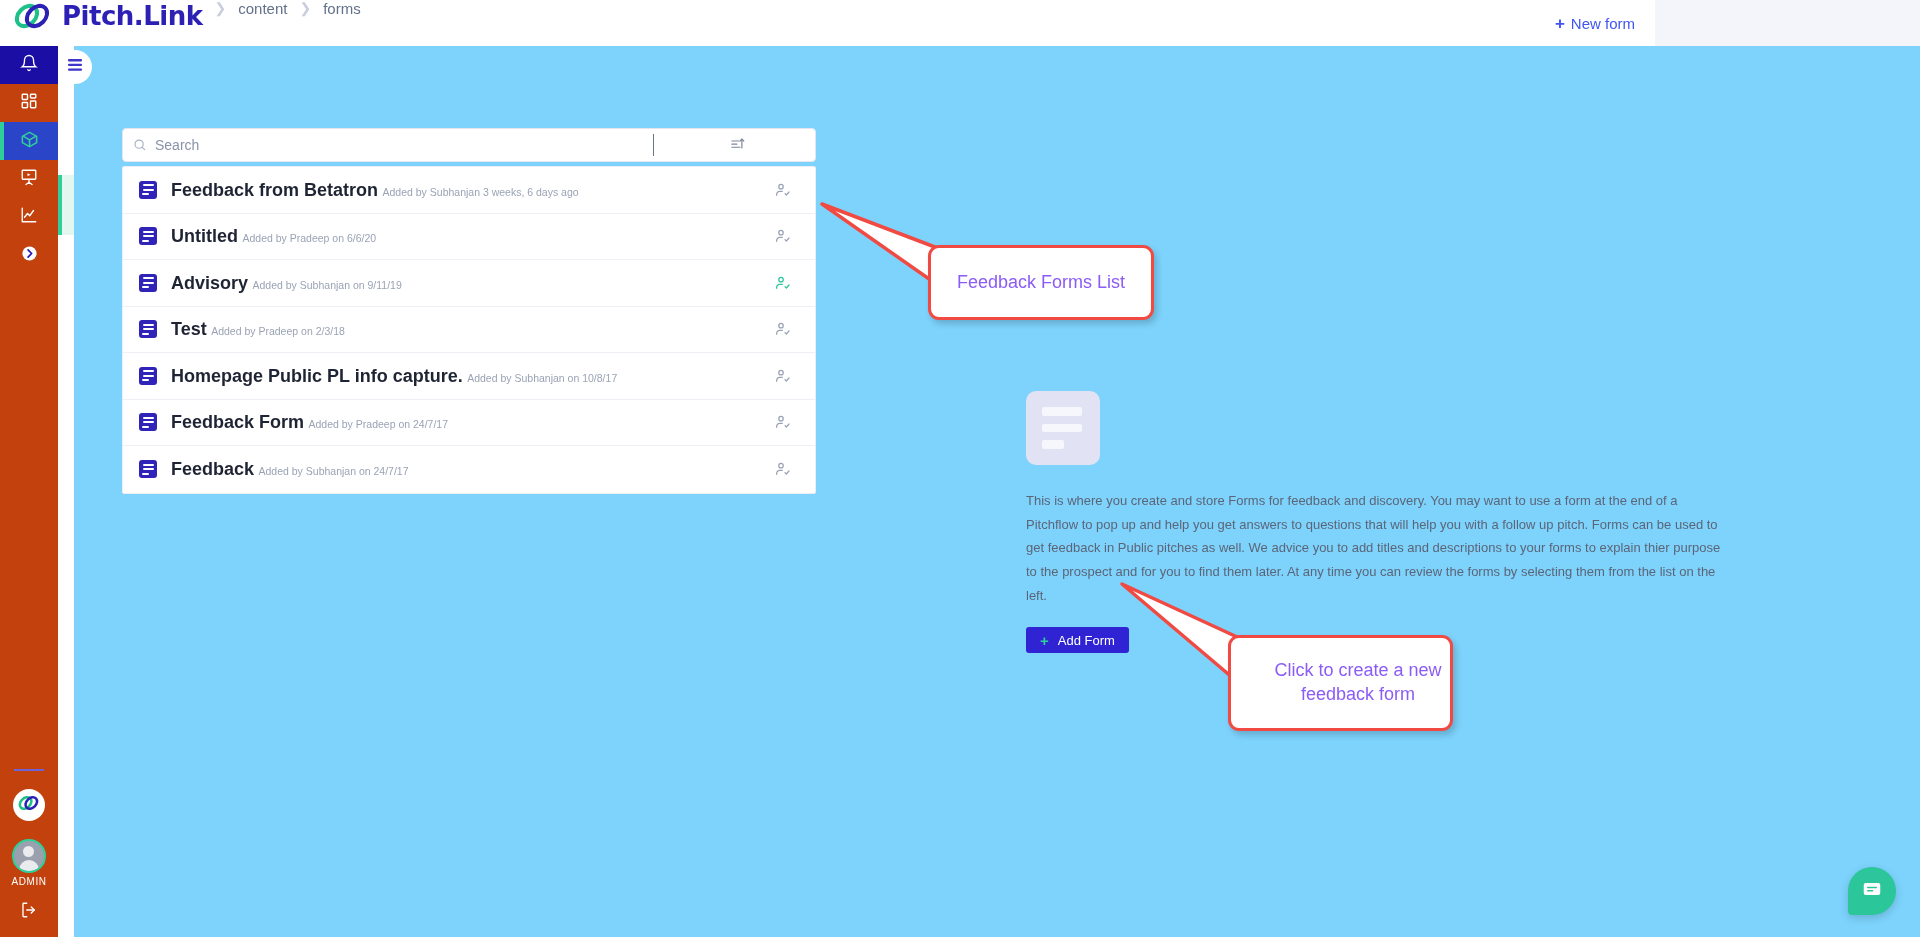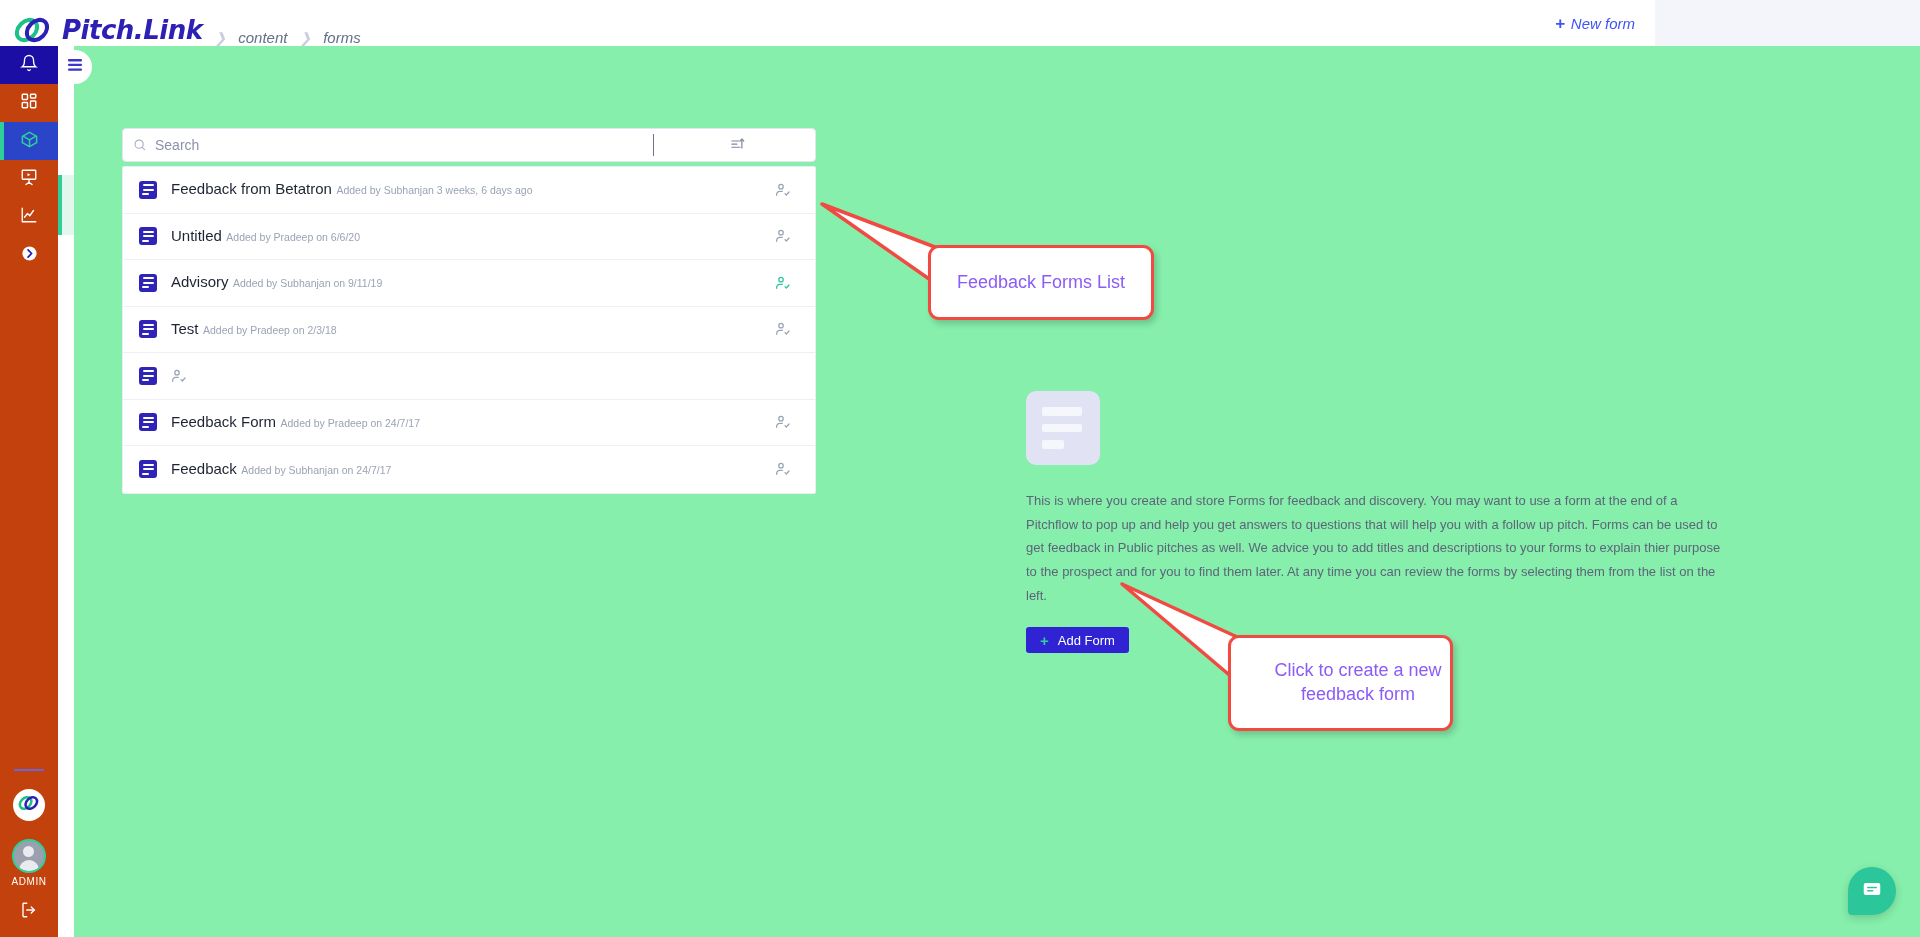--- a/index.html
+++ b/index.html
@@ -8,23 +8,22 @@
     font-family: "Liberation Sans", sans-serif;
     background: #f4f5fa;
     overflow: hidden;
   }
 
   
   .topbar {
     position: absolute; top: 0; left: 0;
     width: 1655px; height: 46px;
     background: #ffffff;
-    display: flex; align-items: flex-end;
+    display: flex; align-items: flex-start;
     z-index: 40;
-    font-style: italic;
   }
   .brand { display: flex; align-items: center; margin-left: 12px; }
   .brand-logo { width: 42px; height: 32px; margin-right: 8px; }
   .brand-name {
     font-size: 26px; font-weight: bold; letter-spacing: -0.5px;
     color: #2d21b5; font-family: "DejaVu Sans", sans-serif;
   }
   .crumb-sep { color: #c9cddd; font-size: 14px; margin: 0 12px; }
   .crumb {
     font-size: 15px; color: #62708a; font-weight: normal;
@@ -113,21 +112,21 @@
     width: 34px; height: 34px; border-radius: 50%;
     background: #ffffff;
     display: flex; align-items: center; justify-content: center;
     z-index: 35; cursor: pointer;
   }
 
   
   .canvas {
     position: absolute; left: 74px; top: 46px;
     width: 1846px; height: 891px;
-    background: #86efac;
+    background: #7dd3fc;
   }
 
   
   .listcol { position: absolute; left: 48px; top: 82px; width: 694px; }
   .searchbar {
     height: 34px; background: #ffffff;
     border: 1px solid #e3e6ef; border-radius: 4px;
     display: flex; align-items: center; position: relative;
   }
   .searchbar .mag { margin-left: 10px; margin-right: 8px; display:flex; }
@@ -159,22 +158,22 @@
     background: #2f23b8; flex: 0 0 auto; margin-right: 14px;
     display: flex; flex-direction: column; justify-content: center;
     align-items: center; gap: 2.5px; padding: 3px;
   }
   .row-doc-icon i { display:block; height: 2px; background: #ffffff; border-radius:1px; }
   .row-doc-icon i:nth-child(1){ width: 11px; }
   .row-doc-icon i:nth-child(2){ width: 11px; }
   .row-doc-icon i:nth-child(3){ width: 7px; align-self: flex-start; }
   .row-text { flex: 1 1 auto; min-width: 0; }
   .row-title {
-    font-size: 15px; color: #1e2433; line-height: 1.25;
-    white-space: nowrap; overflow: hidden; text-overflow: ellipsis;
+    font-size: 18px; color: #1e2433; line-height: 1.25;
+    white-space: nowrap; overflow: hidden; text-overflow: ellipsis; font-weight: bold;
   }
   .row-sub {
     font-size: 10.5px; color: #9aa3b5; margin-top: 6px;
     white-space: nowrap; overflow: hidden; text-overflow: ellipsis;
   }
   .row-status { flex: 0 0 auto; margin-right: 10px; display:flex; }
 
   
   .detail { position: absolute; left: 952px; top: 345px; width: 720px; }
   .detail-illus {
@@ -466,20 +465,24 @@
           </svg>
         </span>
       </div>
 
       <div class="row">
         <span class="row-doc-icon">
             <i></i>
             <i></i>
             <i></i>
           </span>
+        <span class="row-text">
+          <span class="row-title">Homepage Public PL info capture.</span>
+          <span class="row-sub">Added by Subhanjan on 10/8/17</span>
+        </span>
         <span class="row-status">
           <svg width="16" height="16" viewBox="0 0 24 24" fill="none" stroke="#9aa3b5" stroke-width="1.9" stroke-linecap="round" stroke-linejoin="round">
             <circle cx="9" cy="7" r="3.3"></circle>
               <path d="M2.5 20v-1.5A4.5 4.5 0 0 1 7 14h4"></path>
             <path d="M15 17.5l2 2 4-4.5"></path>
           </svg>
         </span>
       </div>
 
       <div class="row">

